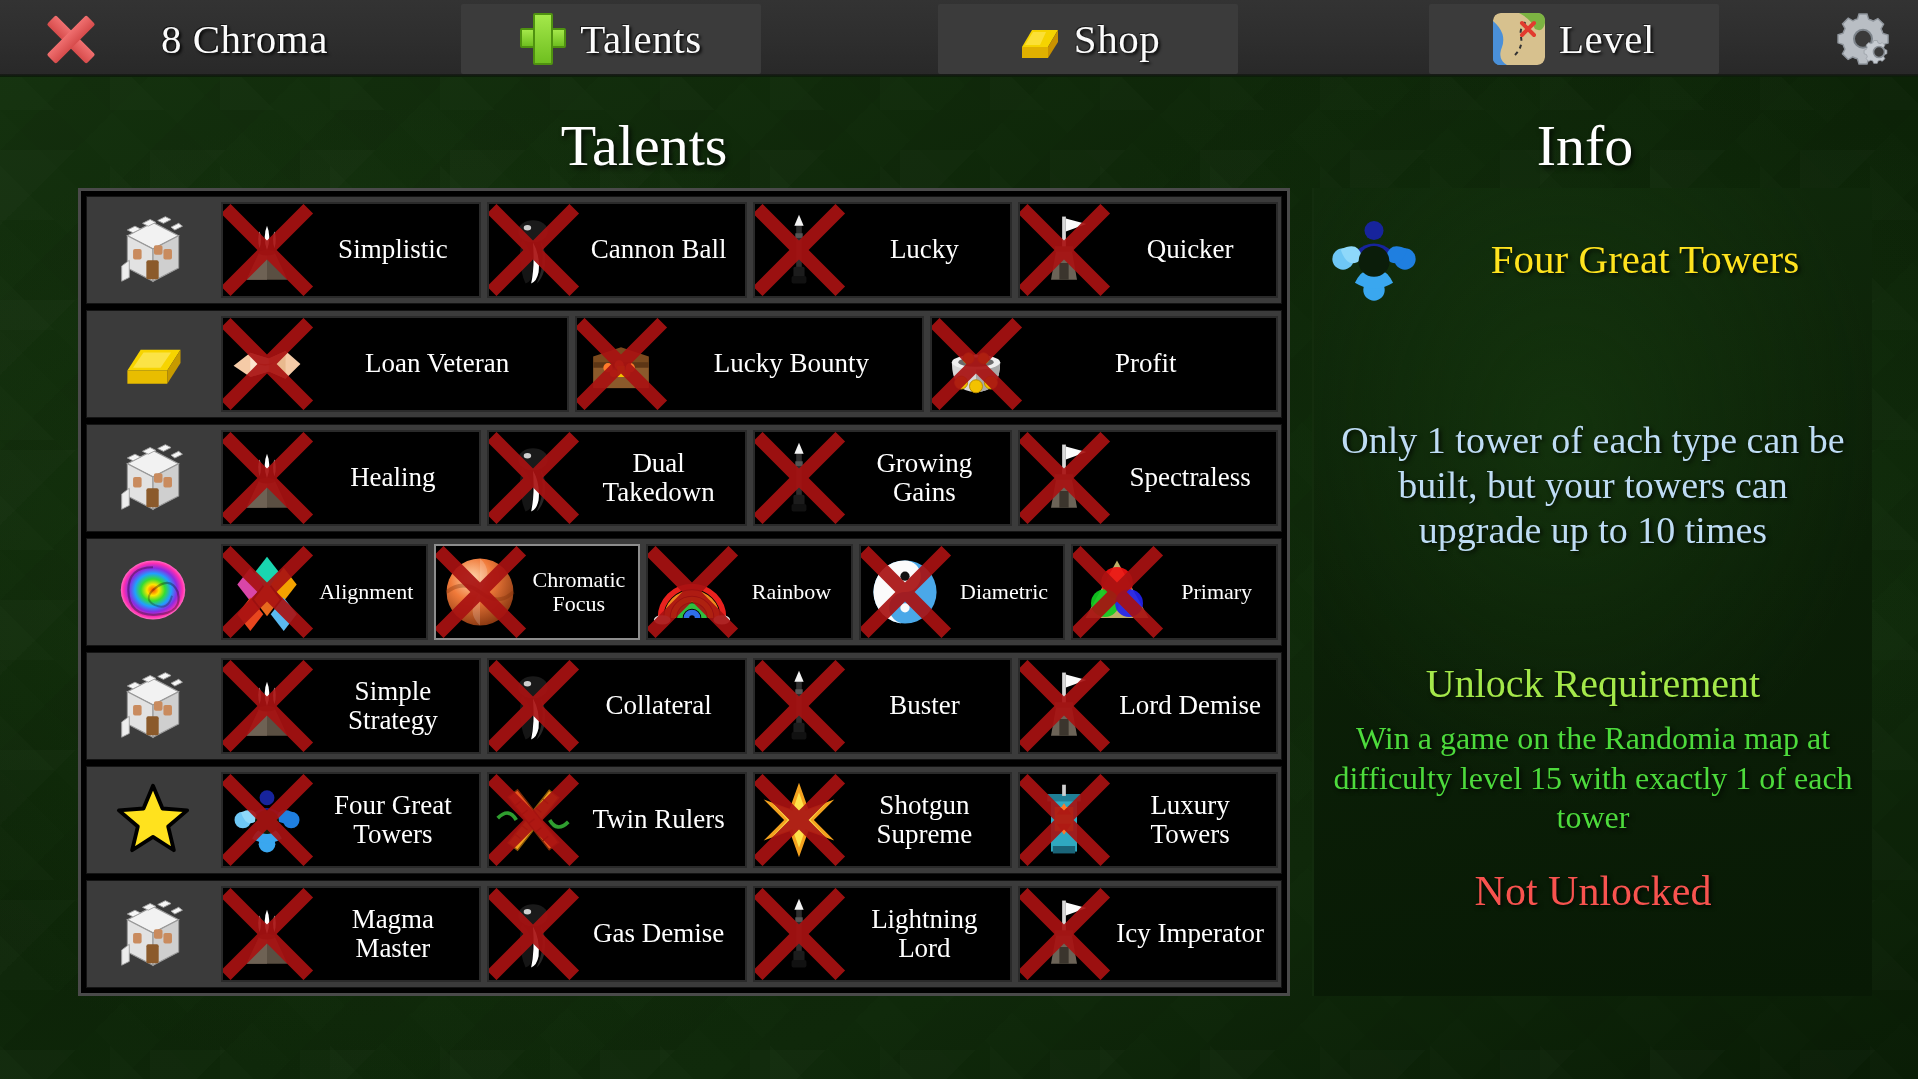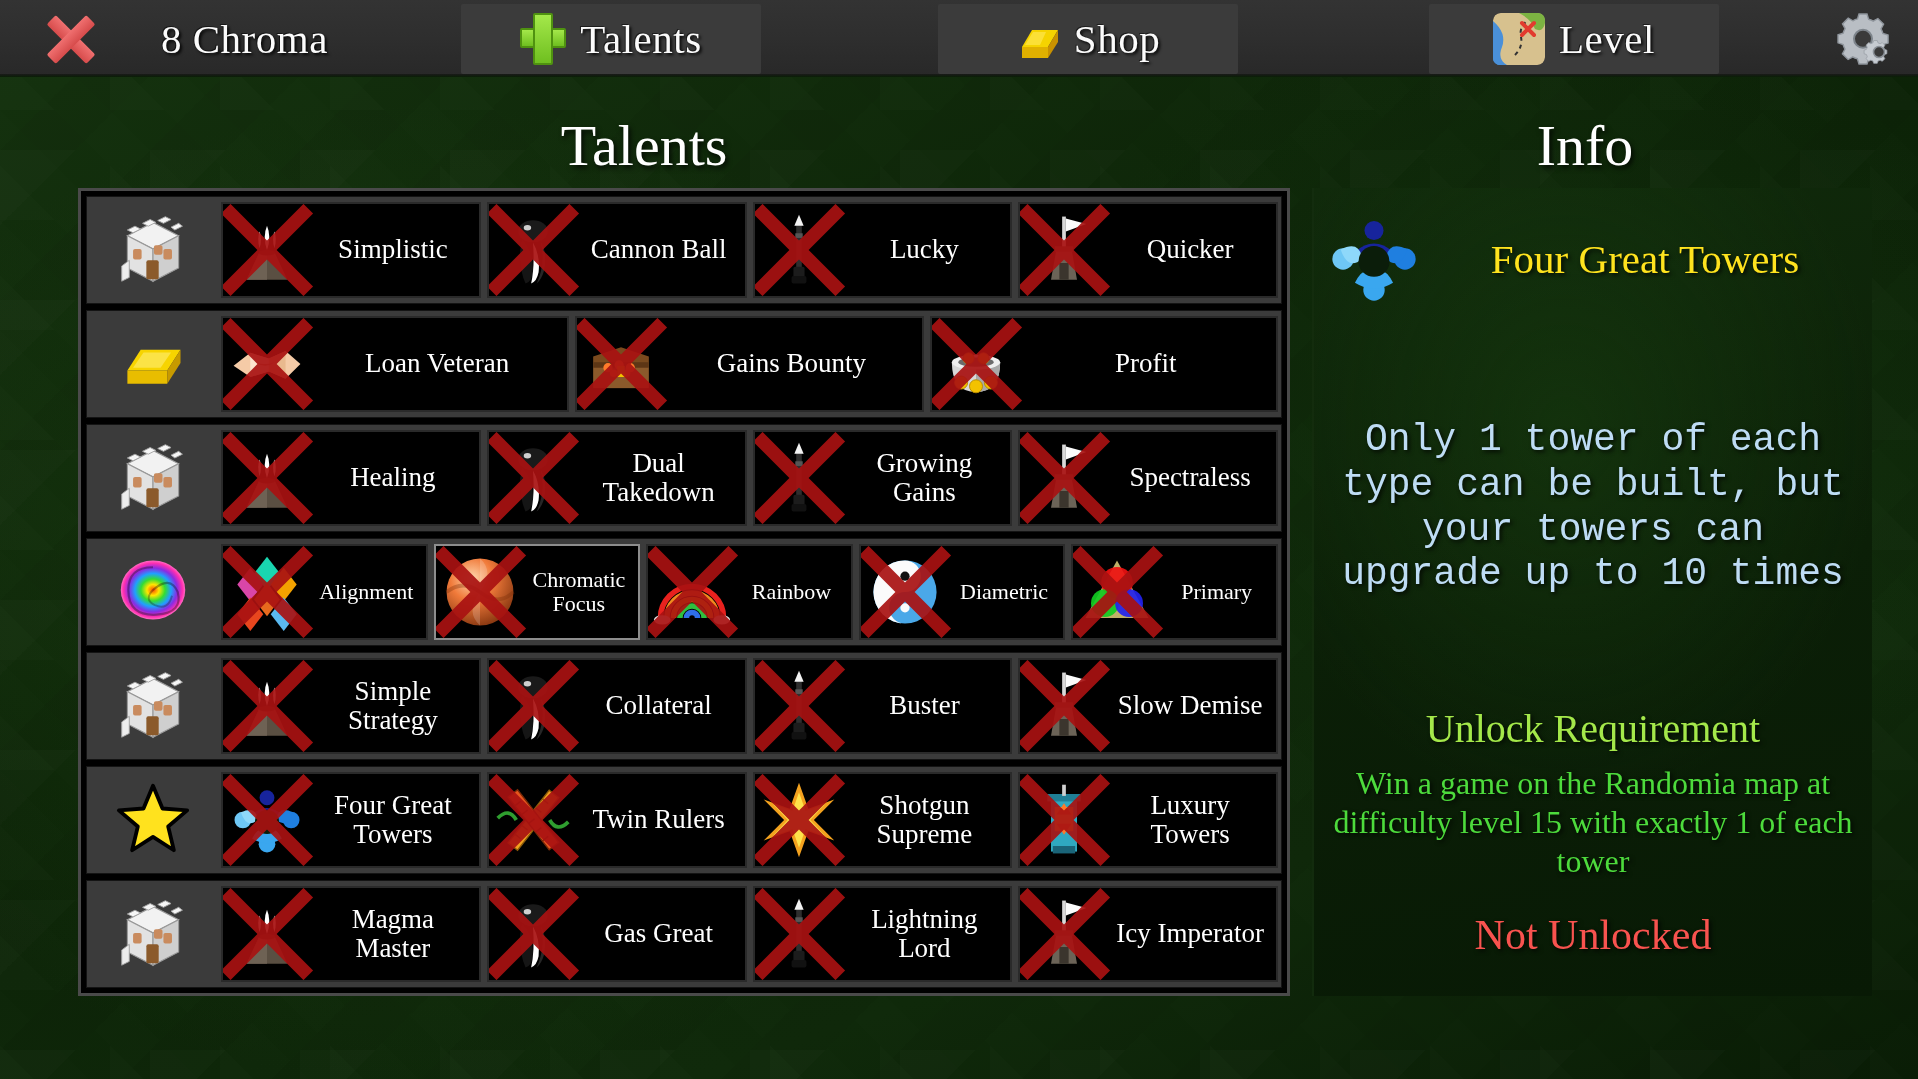--- a/index.html
+++ b/index.html
@@ -182,21 +182,21 @@
   #info-talent-name {
     flex: 1 1 auto;
     color: #ffe31e; font-size: 41px; line-height: 1.08;
     font-family: "Liberation Serif", serif; font-weight: 400;
     text-align: center;
     text-shadow: 2px 2px 4px rgba(0,0,0,0.85);
   }
   #info-desc {
     margin-top: 100px; padding: 0 22px;
     color: #bedcf4; font-size: 38px; line-height: 1.18;
-    font-family: Liberation Mono, monospace; text-align: center;
+    font-family: Liberation Serif, serif; text-align: center;
     text-shadow: 2px 2px 4px rgba(0,0,0,0.8);
   }
   #info-unlock-title {
     margin-top: 108px;
     color: #a4e84a; font-size: 40px; text-align: center;
     font-family: "Liberation Serif", serif;
     text-shadow: 2px 2px 4px rgba(0,0,0,0.8);
   }
   #info-unlock-desc {
     margin-top: 12px; padding: 0 16px;
@@ -414,21 +414,21 @@
                 <circle cx="48" cy="52" r="4"></circle>
               </g>
               <rect x="38" y="44" width="8" height="12" fill="#f3c200"></rect>
             </svg>
             <svg class="lock-x" viewBox="0 0 100 100">
               <g fill="#a81111" opacity="0.92">
                 <polygon points="12,2 50,40 88,2 98,12 60,50 98,88 88,98 50,60 12,98 2,88 40,50 2,12"></polygon>
               </g>
             </svg>
           </span>
-          <span class="cell-label">Gains Bounty</span>
+          <span class="cell-label">Lucky Bounty</span>
         </div>
         <div class="talent-cell">
           <span class="cell-icon-wrap">
             <svg width="78" height="78" viewBox="0 0 84 84">
               <path d="M16 40 Q16 72 42 72 Q68 72 68 40 Z" fill="#d8d8d8"></path>
               <path d="M42 40 Q68 40 68 40 Q68 72 42 72 Z" fill="#a9a9a9"></path>
               <ellipse cx="42" cy="40" rx="26" ry="8" fill="#efefef"></ellipse>
               <ellipse cx="42" cy="40" rx="19" ry="5" fill="#6b6b6b"></ellipse>
               <g fill="#f3c200" stroke="#b88a00" stroke-width="1">
                 <circle cx="26" cy="62" r="7"></circle>
@@ -728,21 +728,21 @@
               <path d="M28 74 L34 40 L50 40 L56 74 Z" fill="#6b6357"></path>
               <rect x="32" y="38" width="20" height="6" fill="#4d463c"></rect>
               <rect x="37" y="56" width="10" height="18" fill="#3b352d"></rect>
             </svg>
             <svg class="lock-x" viewBox="0 0 100 100">
               <g fill="#a81111" opacity="0.92">
                 <polygon points="12,2 50,40 88,2 98,12 60,50 98,88 88,98 50,60 12,98 2,88 40,50 2,12"></polygon>
               </g>
             </svg>
           </span>
-          <span class="cell-label">Slow Demise</span>
+          <span class="cell-label">Lord Demise</span>
         </div>
       </div>
       <div class="talent-row">
         <div class="row-cat">
           <span class="cat-icon"><svg width="74" height="74" viewBox="0 0 74 78">
               <polygon points="37,5 47,29 73,31 53,48 59,73 37,59 15,73 21,48 1,31 27,29" fill="#ffe21e" stroke="#000" stroke-width="4" stroke-linejoin="round"></polygon>
             </svg></span>
         </div>
         <div class="talent-cell">
           <span class="cell-icon-wrap">
@@ -878,21 +878,21 @@
               <path d="M30 30 Q42 44 42 62 Q42 76 34 78 Q28 66 28 44 Z" fill="#151515"></path>
               <path d="M42 34 Q50 48 48 66 Q46 76 40 78 Q44 60 42 34 Z" fill="#ffffff"></path>
               <path d="M50 32 Q58 46 54 64 Q51 74 46 78 Q56 56 50 32 Z" fill="#262626"></path>
             </svg>
             <svg class="lock-x" viewBox="0 0 100 100">
               <g fill="#a81111" opacity="0.92">
                 <polygon points="12,2 50,40 88,2 98,12 60,50 98,88 88,98 50,60 12,98 2,88 40,50 2,12"></polygon>
               </g>
             </svg>
           </span>
-          <span class="cell-label">Gas Great</span>
+          <span class="cell-label">Gas Demise</span>
         </div>
         <div class="talent-cell">
           <span class="cell-icon-wrap">
             <svg width="78" height="78" viewBox="0 0 84 84">
               <rect x="39" y="12" width="6" height="52" fill="#2e2e2e"></rect>
               <polygon points="42,4 47,16 37,16" fill="#f2f2f2"></polygon>
               <rect x="36" y="60" width="12" height="12" rx="2" fill="#1c1c1c"></rect>
               <rect x="34" y="70" width="16" height="8" rx="2" fill="#111"></rect>
               <rect x="38" y="24" width="8" height="5" fill="#555"></rect>
             </svg>

